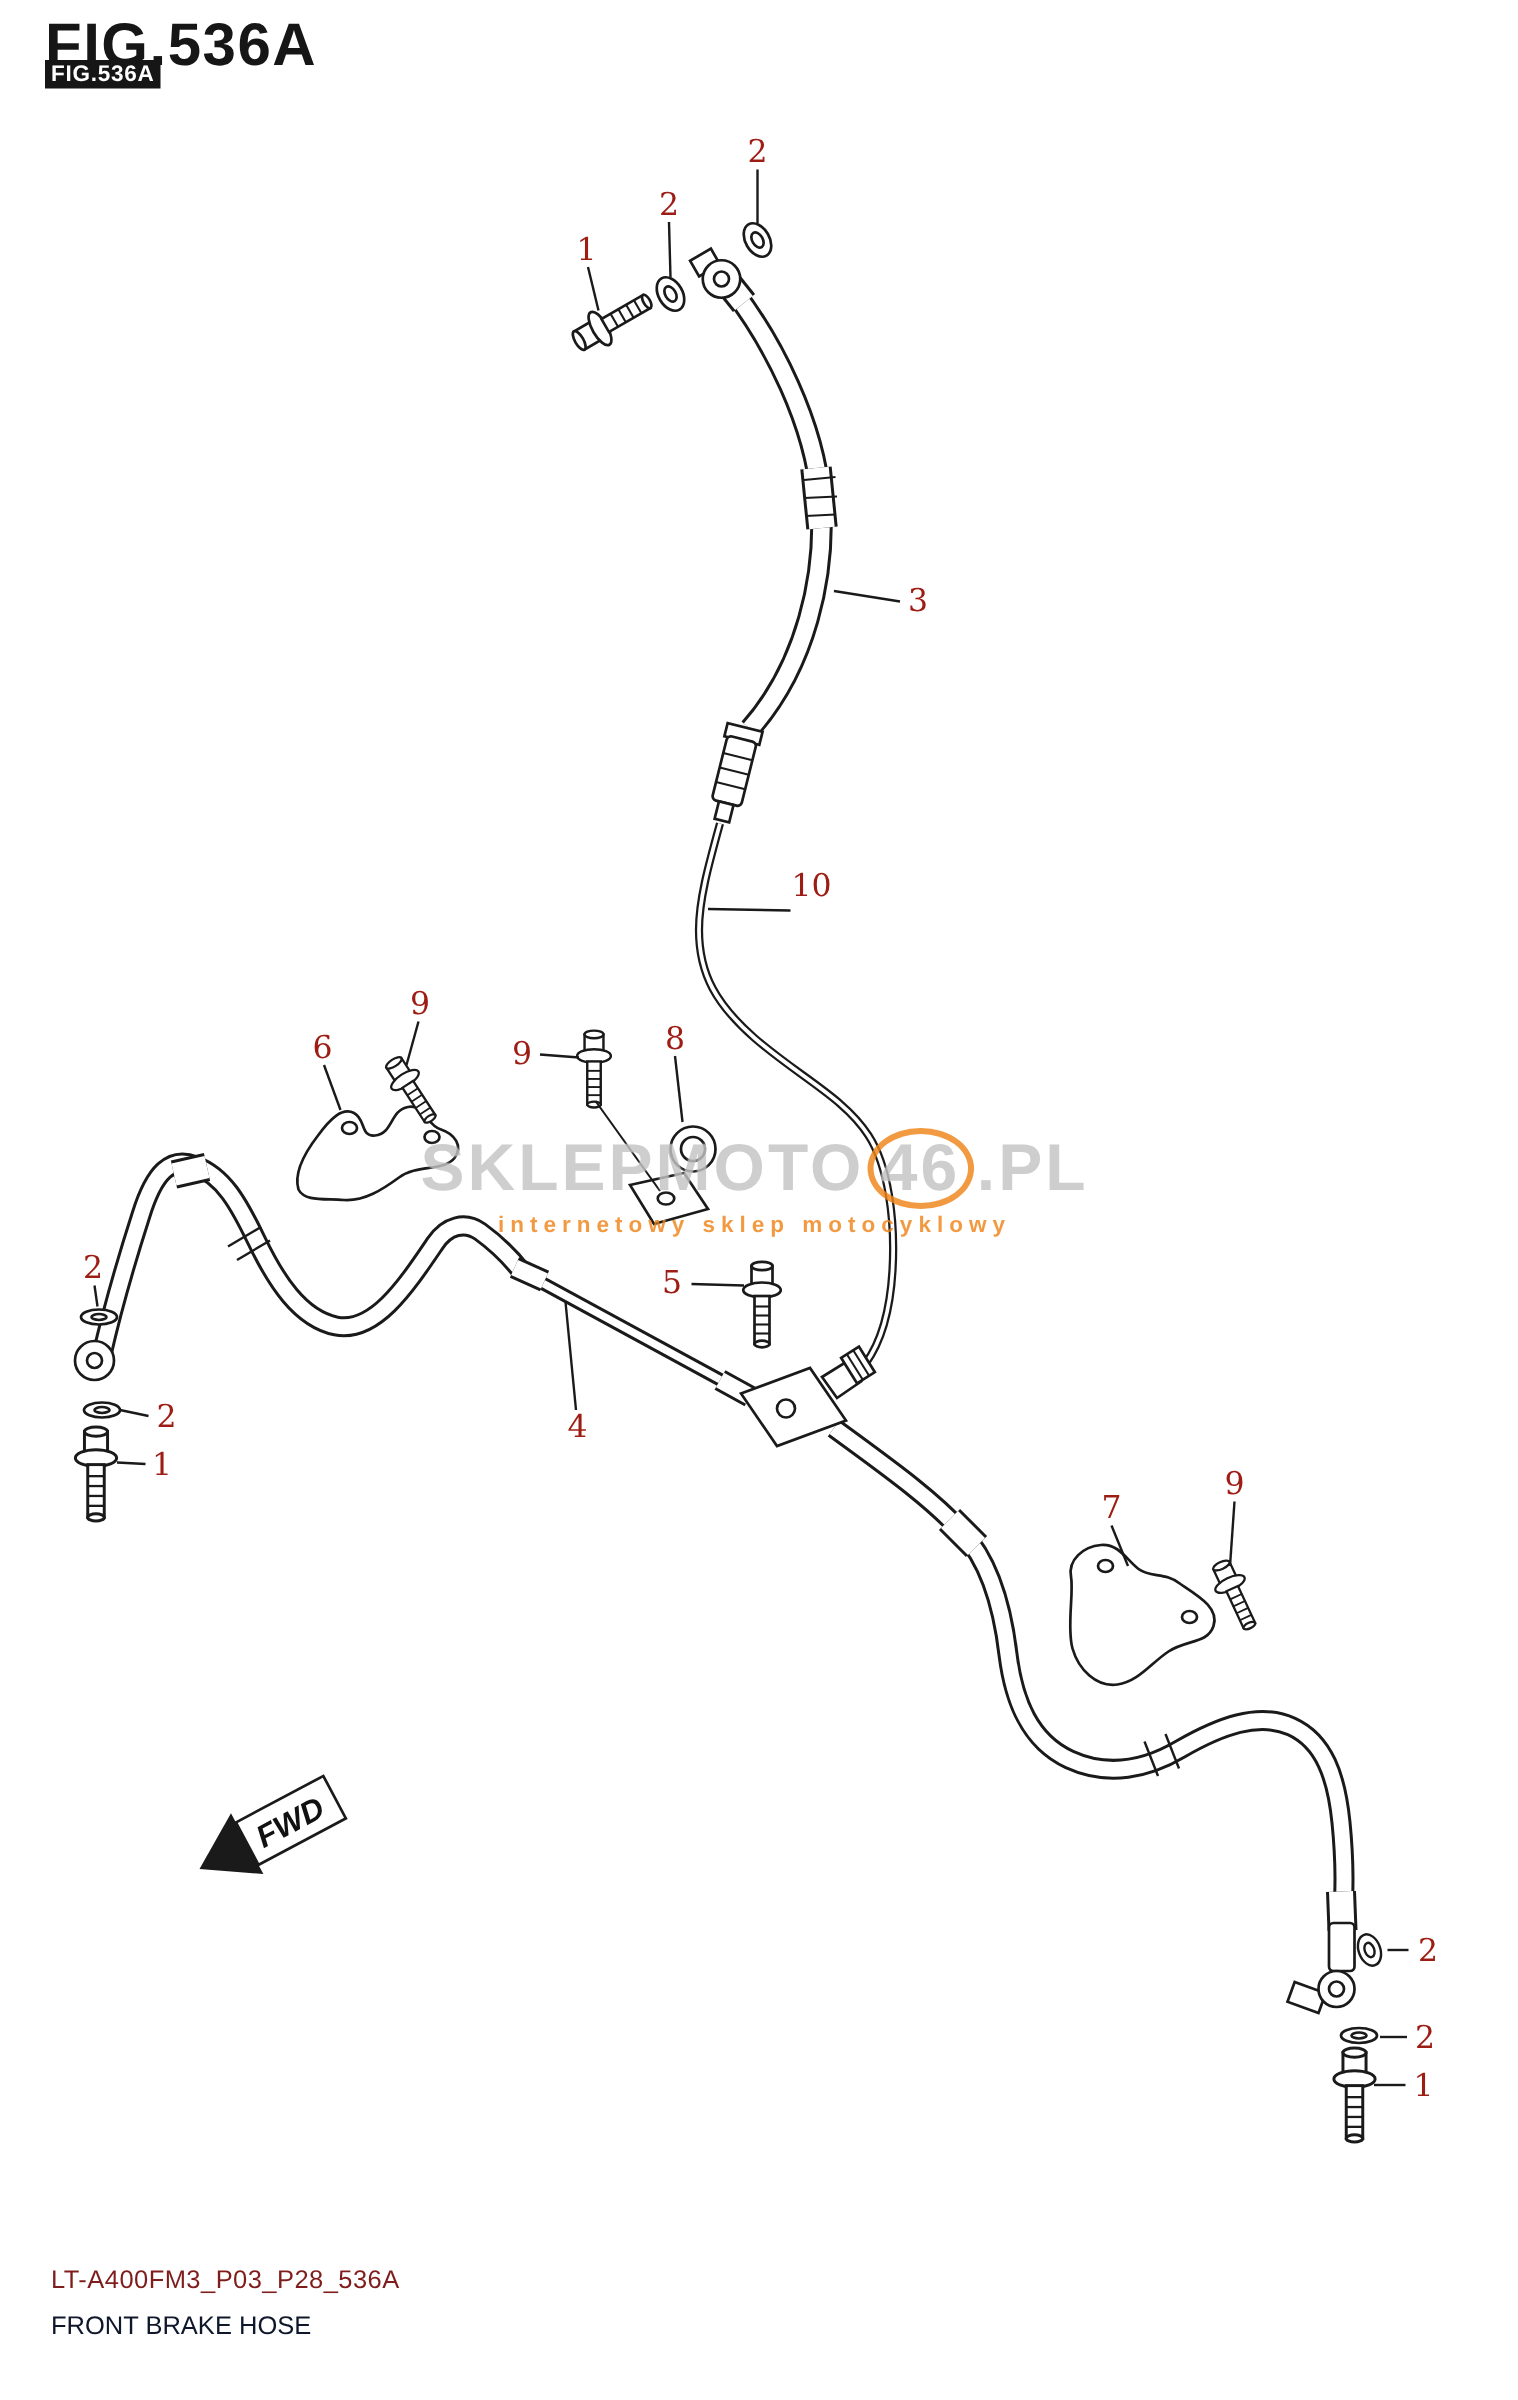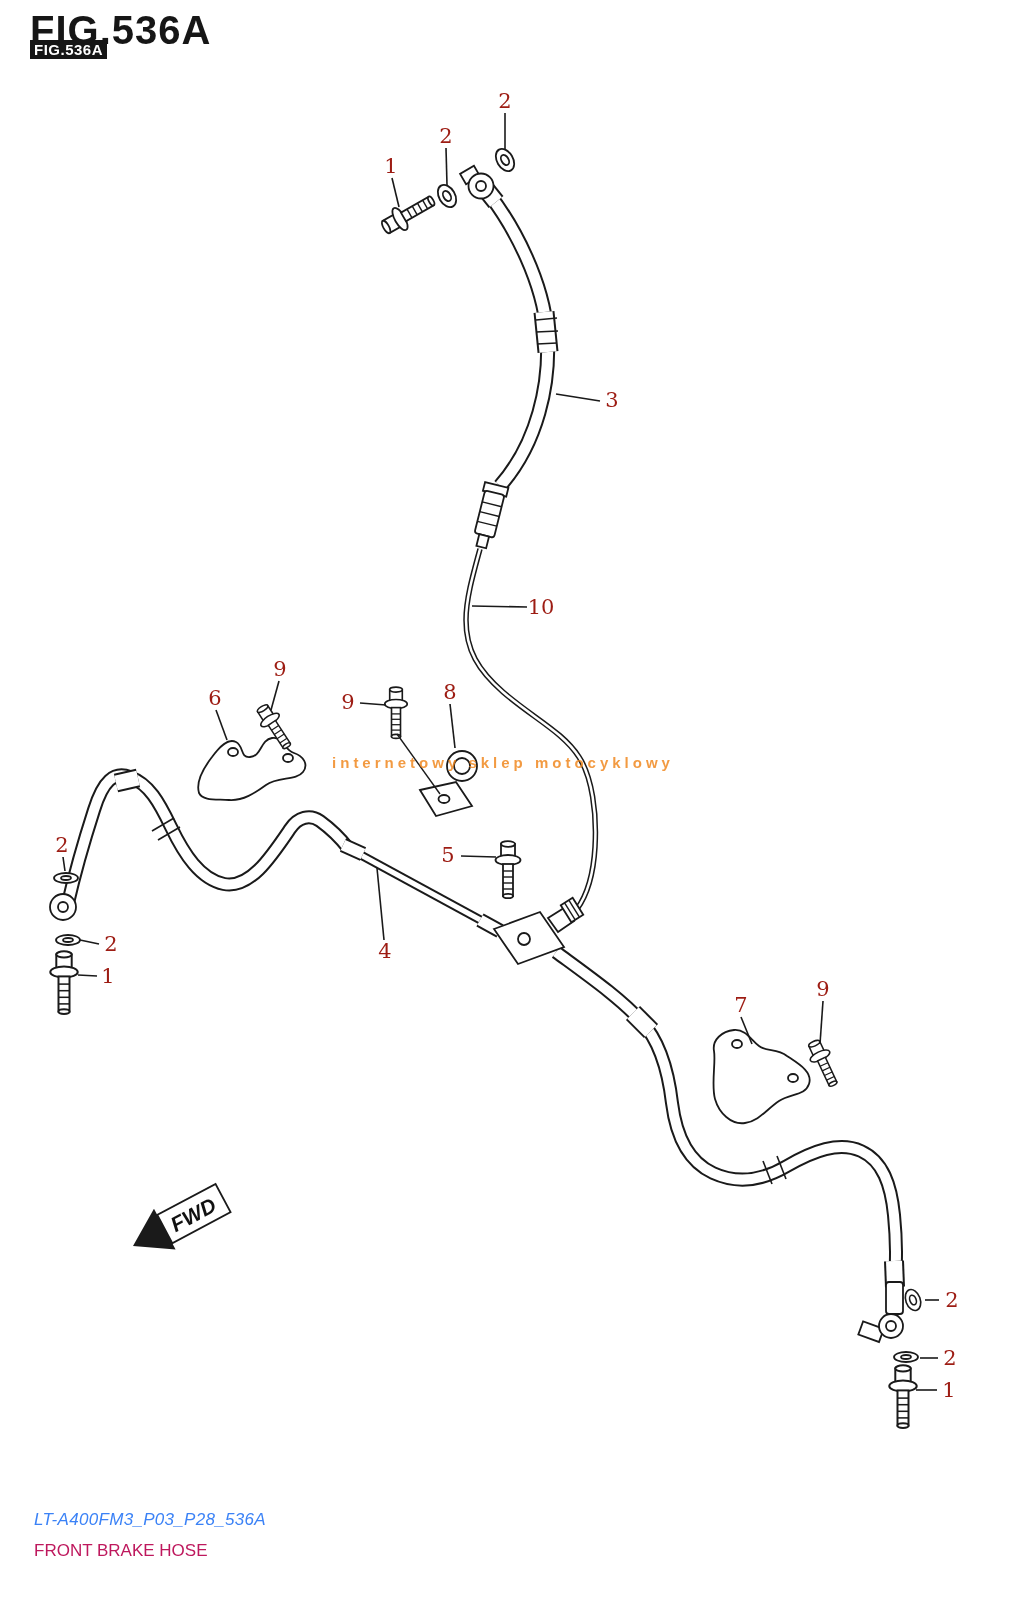--- a/index.html
+++ b/index.html
@@ -2,23 +2,23 @@
 <html style="--callout: #9d1c13; --line: #1a1a1a; --wm_gray: #c4c4c4; --wm_orange: #f08519;"><head>
 <meta charset="utf-8">
 <style>
   html,body{margin:0;padding:0;background:#fff;}
   .page{position:relative;width:1012px;height:1600px;background:#fff;overflow:hidden;
         font-family:"Liberation Sans",sans-serif;}
   .fig-title{position:absolute;left:30px;top:8px;font-size:40px;font-weight:bold;
              letter-spacing:1px;color:#161616;z-index:6;}
   .fig-echo{position:absolute;left:30px;top:40px;font-size:15px;font-weight:bold;
             background:#161616;color:#fff;padding:1px 4px;letter-spacing:.5px;z-index:5;}
-  .footer-code{position:absolute;left:34px;top:1510px;font-size:17px;color:#3b82f6;
-               letter-spacing:.3px;z-index:6;font-style:italic;}
-  .footer-title{position:absolute;left:34px;top:1541px;font-size:17px;color:#be185d;z-index:6;}
+  .footer-code{position:absolute;left:34px;top:1510px;font-size:17px;color:#7f1d1d;
+               letter-spacing:.3px;z-index:6;}
+  .footer-title{position:absolute;left:34px;top:1541px;font-size:17px;color:#0f172a;z-index:6;}
   svg.diagram{position:absolute;left:0;top:0;z-index:1;}
   .callout{position:absolute;transform:translate(-50%,-50%);z-index:7;
            font-family:"DejaVu Serif",serif;font-size:21px;color:var(--callout,#9d1c13);}
   .watermark{position:absolute;left:503px;top:752px;transform:translate(-50%,0);
              text-align:center;opacity:.82;pointer-events:none;z-index:4;white-space:nowrap;}
   .wm-main{font-weight:bold;font-size:44px;letter-spacing:2px;color:var(--wm_gray,#c4c4c4);
            text-shadow:0 0 2px #fff;}
   .wm-46{display:inline-block;border:4px solid var(--wm_orange,#f08519);border-radius:50%;
          padding:0 5px;line-height:1.05;margin:0 2px;}
   .wm-sub{font-weight:bold;font-size:15px;letter-spacing:4px;color:var(--wm_orange,#f08519);
@@ -233,31 +233,32 @@
     </g>
 
     <g transform="translate(133,1246) rotate(-28)">
       <polygon points="0,0 36,-23 36,23" class="solid"></polygon>
       <rect x="36" y="-16" width="66" height="32" class="part" stroke-width="2.2"></rect>
       <text x="44" y="8" class="fwd-text">FWD</text>
     </g>
   </svg>
 
   <div class="watermark">
+    <div class="wm-main"><span>SKLEP</span><span>MOTO</span><span class="wm-46">46</span><span>.PL</span></div>
     <div class="wm-sub">internetowy sklep motocyklowy</div>
   </div>
 
   <div class="fig-title">FIG.536A</div>
   <div class="fig-echo">FIG.536A</div>
 
   <span class="callout" style="left:391px;top:166px">1</span>
   <span class="callout" style="left:446px;top:136px">2</span>
   <span class="callout" style="left:505px;top:101px">2</span>
   <span class="callout" style="left:612px;top:400px">3</span>
-  <span class="callout" style="left:541px;top:607px">10</span>
+  <span class="callout" style="left:541px;top:590px">10</span>
   <span class="callout" style="left:280px;top:669px">9</span>
   <span class="callout" style="left:215px;top:698px">6</span>
   <span class="callout" style="left:348px;top:702px">9</span>
   <span class="callout" style="left:450px;top:692px">8</span>
   <span class="callout" style="left:62px;top:845px">2</span>
   <span class="callout" style="left:111px;top:944px">2</span>
   <span class="callout" style="left:108px;top:976px">1</span>
   <span class="callout" style="left:448px;top:855px">5</span>
   <span class="callout" style="left:385px;top:951px">4</span>
   <span class="callout" style="left:741px;top:1005px">7</span>

